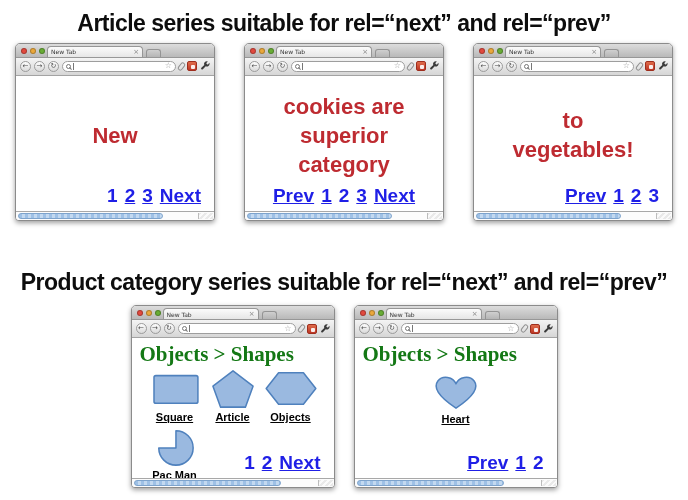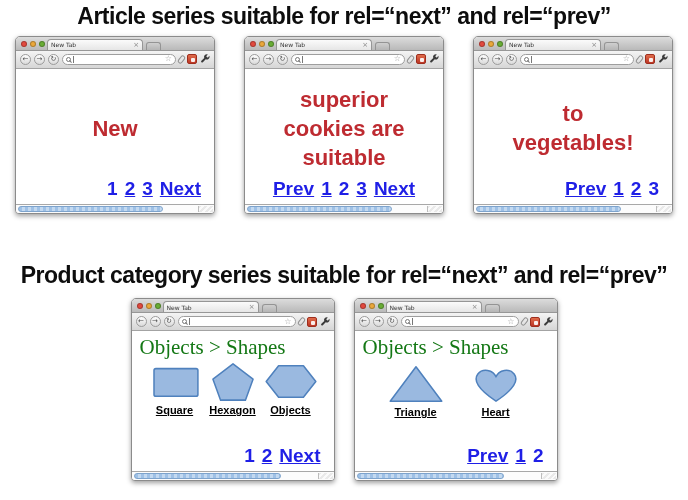--- a/index.html
+++ b/index.html
@@ -1,21 +1,21 @@
 <!DOCTYPE html>
 <html style="--article-color: #be2b31; --link-color: #1f1fe6; --breadcrumb-color: #147815;"><head>
 <meta charset="utf-8">
 <style>
   * { box-sizing: border-box; }
   html, body { margin:0; padding:0; background:#fff; }
   body {
     width:688px; height:500px; overflow:hidden;
     font-family:"Liberation Sans", sans-serif;
   }
-  .canvas { position:relative; width:688px; height:500px; padding-top:3px; }
+  .canvas { position:relative; width:688px; height:500px; padding-top:10px; }
 
   .section-title {
     text-align:center; font-weight:bold; font-size:23px; color:#0d0d0d;
     letter-spacing:-0.5px; line-height:1.2;
   }
   #section2-title { margin-top:48px; }
 
   .row { display:flex; justify-content:center; align-items:flex-start; }
   .row1 { gap:29px; margin-top:5px; }
   .row2 { gap:19px; margin-top:9px; }
@@ -115,21 +115,21 @@
     position:absolute; left:0; right:0; bottom:4px;
     display:flex; gap:7px; padding:0 13px;
     font-size:19px; font-weight:bold; color:var(--link-color,#1f1fe6);
   }
   .nav-right  { justify-content:flex-end; }
   .nav-center { justify-content:center; }
   .nav-link    { text-decoration:underline; cursor:pointer; }
   .nav-current { text-decoration:none; }
 
   .breadcrumb {
-    font-family:"Liberation Serif", serif; font-weight:normal; font-size:21px;
+    font-family:"Liberation Serif", serif; font-weight:bold; font-size:21px;
     color:var(--breadcrumb-color,#147815); padding:5px 0 2px 8px; line-height:1.1;
   }
   .shape-grid { display:grid; grid-template-columns:1fr 1fr 1fr; padding:0 14px; row-gap:3px; }
   .shape-flex { display:flex; justify-content:center; gap:22px; padding-top:2px; }
   .shape-item { display:flex; flex-direction:column; align-items:center; }
   .shape-item svg { width:58px; height:42px; display:block; }
   .shape-label {
     font-size:11px; font-weight:bold; color:#000; text-decoration:underline;
     margin-top:1px; cursor:pointer;
   }
@@ -207,23 +207,23 @@
         <span class="star">☆</span>
       </div>
       <span class="clip-icon"></span>
       <span class="ext-icon"></span>
       <svg class="wrench" viewBox="0 0 14 14">
         <path d="M13 2.5a3.8 3.8 0 0 1-5 5L4 11.5a1.4 1.4 0 0 1-2-2L6 5.6a3.8 3.8 0 0 1 5-5L8.6 3l2.4 2.4z" fill="#3b3b3b"></path>
       </svg>
     </div>
     <div class="content">
           <div class="article-text">
+            <div>cookies are</div>
             <div>superior</div>
-            <div>cookies are</div>
-            <div>suitable</div>
+            <div>category</div>
           </div>
           <div class="nav-row nav-center">
             <span class="nav-link">Prev</span>
             <span class="nav-link">1</span>
             <span class="nav-current">2</span>
             <span class="nav-link">3</span>
             <span class="nav-link">Next</span>
           </div>
         </div>
     <div class="scrollbar">
@@ -313,27 +313,33 @@
             <div class="shape-item">
               <svg viewBox="0 0 60 44">
                 <rect x="8" y="8" width="46" height="29" rx="2" fill="#9ab9e0" stroke="#4f81bd" stroke-width="1.6" stroke-linejoin="round"></rect>
               </svg>
               <span class="shape-label">Square</span>
             </div>
             <div class="shape-item">
               <svg viewBox="0 0 60 44">
                 <polygon points="30,3 51,19 43,41 17,41 9,19" fill="#9ab9e0" stroke="#4f81bd" stroke-width="1.6" stroke-linejoin="round"></polygon>
               </svg>
-              <span class="shape-label">Hexagon</span>
+              <span class="shape-label">Article</span>
             </div>
             <div class="shape-item">
               <svg viewBox="0 0 60 44">
                 <polygon points="17,5 43,5 56,21.5 43,38 17,38 4,21.5" fill="#9ab9e0" stroke="#4f81bd" stroke-width="1.6" stroke-linejoin="round"></polygon>
               </svg>
               <span class="shape-label">Objects</span>
+            </div>
+            <div class="shape-item">
+              <svg viewBox="0 0 60 44">
+                <path d="M31,23 L31,5 A18,18 0 1,1 13,23 Z" fill="#9ab9e0" stroke="#4f81bd" stroke-width="1.6" stroke-linejoin="round"></path>
+              </svg>
+              <span class="shape-label">Pac Man</span>
             </div>
           </div>
           <div class="nav-row nav-right">
             <span class="nav-current">1</span>
             <span class="nav-link">2</span>
             <span class="nav-link">Next</span>
           </div>
         </div>
     <div class="scrollbar">
       <div class="sthumb"></div>
@@ -366,26 +372,20 @@
       <span class="ext-icon"></span>
       <svg class="wrench" viewBox="0 0 14 14">
         <path d="M13 2.5a3.8 3.8 0 0 1-5 5L4 11.5a1.4 1.4 0 0 1-2-2L6 5.6a3.8 3.8 0 0 1 5-5L8.6 3l2.4 2.4z" fill="#3b3b3b"></path>
       </svg>
     </div>
     <div class="content">
           <div class="breadcrumb">Objects &gt; Shapes</div>
           <div class="shape-flex">
             <div class="shape-item">
               <svg viewBox="0 0 60 44">
-                <polygon points="30,4 57,40 3,40" fill="#9ab9e0" stroke="#4f81bd" stroke-width="1.6" stroke-linejoin="round"></polygon>
-              </svg>
-              <span class="shape-label">Triangle</span>
-            </div>
-            <div class="shape-item">
-              <svg viewBox="0 0 60 44">
                 <path d="M30,40 C11,27.5 6,18 11,11.5 C16,5 27,7 30,14.5 C33,7 44,5 49,11.5 C54,18 49,27.5 30,40 Z" fill="#9ab9e0" stroke="#4f81bd" stroke-width="1.6" stroke-linejoin="round"></path>
               </svg>
               <span class="shape-label">Heart</span>
             </div>
           </div>
           <div class="nav-row nav-right">
             <span class="nav-link">Prev</span>
             <span class="nav-link">1</span>
             <span class="nav-current">2</span>
           </div>

